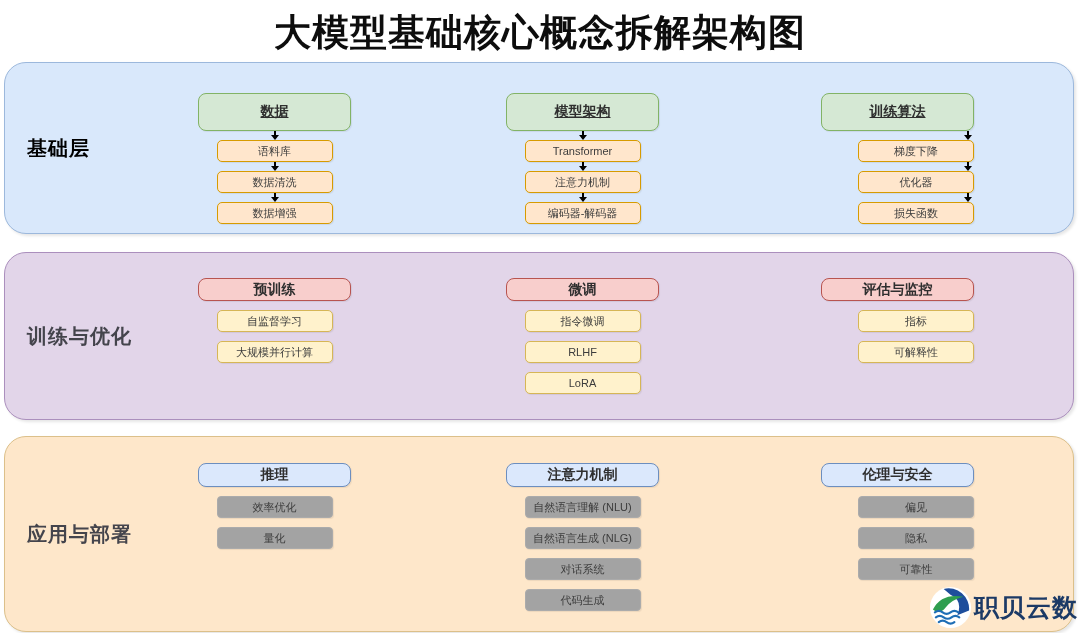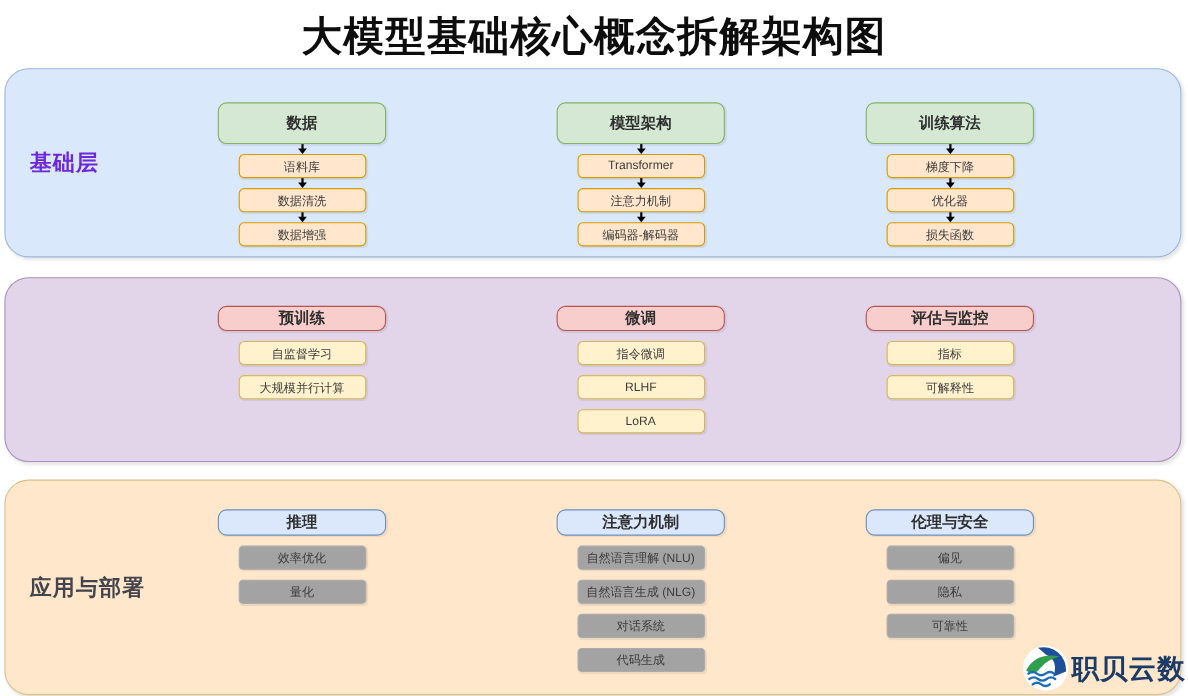--- a/index.html
+++ b/index.html
@@ -14,36 +14,36 @@
   .band{position:absolute;left:4px;width:1068px;border-radius:22px;
     box-shadow:2px 2px 3px rgba(0,0,0,0.10);}
   .band1{top:62px;height:170px;background:#d9e8fb;border:1.5px solid #9cb8dc;}
   .band2{top:252px;height:166px;background:#e2d5e9;border:1.5px solid #ab8fbd;}
   .band3{top:436px;height:194px;background:#fee7ca;border:1.5px solid #dcc08a;}
 
   .band-label{
     position:absolute;left:22px;top:50%;transform:translateY(-50%);
     margin:0;font-size:20px;font-weight:bold;letter-spacing:1px;
   }
-  .label-indigo{color:#6d28d9;}
+  .label-indigo{color:#000000;}
   .label-slate{color:#44444c;}
 
   .column{position:absolute;width:153px;display:flex;flex-direction:column;align-items:center;}
   .col-gap{gap:9px;}
   .col1{left:193px;}
   .col2{left:501px;}
-  .col3{left:782px;}
+  .col3{left:816px;align-items:flex-end;}
   .band1 .column{top:30px;}
   .band2 .column{top:25px;}
   .band3 .column{top:26px;}
 
   .box{box-sizing:border-box;display:flex;align-items:center;justify-content:center;
     border-radius:8px;box-shadow:1px 1px 1px rgba(0,0,0,0.07);}
   .header{width:153px;font-size:14px;font-weight:bold;color:#2f2f2f;}
-  .band1 .header{height:38px;}
+  .band1 .header{height:38px;text-decoration:underline;}
   .band2 .header{height:23px;}
   .band3 .header{height:24px;}
   .child{width:116px;height:22px;font-size:11px;color:#3c3c3c;border-radius:5px;white-space:nowrap;}
 
   .green {background:#d5e8d4;border:1px solid #82b366;}
   .orange{background:#ffe6cc;border:1px solid #d79b00;}
   .pink  {background:#f8cecc;border:1px solid #b85450;}
   .yellow{background:#fff2cc;border:1px solid #d6b656;}
   .blue  {background:#dbe8fc;border:1px solid #6c8ebf;}
   .gray  {background:#a3a3a3;border:1px solid #ababab;border-radius:4px;}
@@ -92,20 +92,21 @@
       <div class="arrow"></div>
       <div class="box child orange">梯度下降</div>
       <div class="arrow"></div>
       <div class="box child orange">优化器</div>
       <div class="arrow"></div>
       <div class="box child orange">损失函数</div>
     </div>
   </section>
 
   <section class="band band2">
+    <h2 class="band-label label-slate">训练与优化</h2>
 
     <div class="column col1 col-gap">
       <div class="box header pink">预训练</div>
       <div class="box child yellow">自监督学习</div>
       <div class="box child yellow">大规模并行计算</div>
     </div>
 
     <div class="column col2 col-gap">
       <div class="box header pink">微调</div>
       <div class="box child yellow">指令微调</div>

